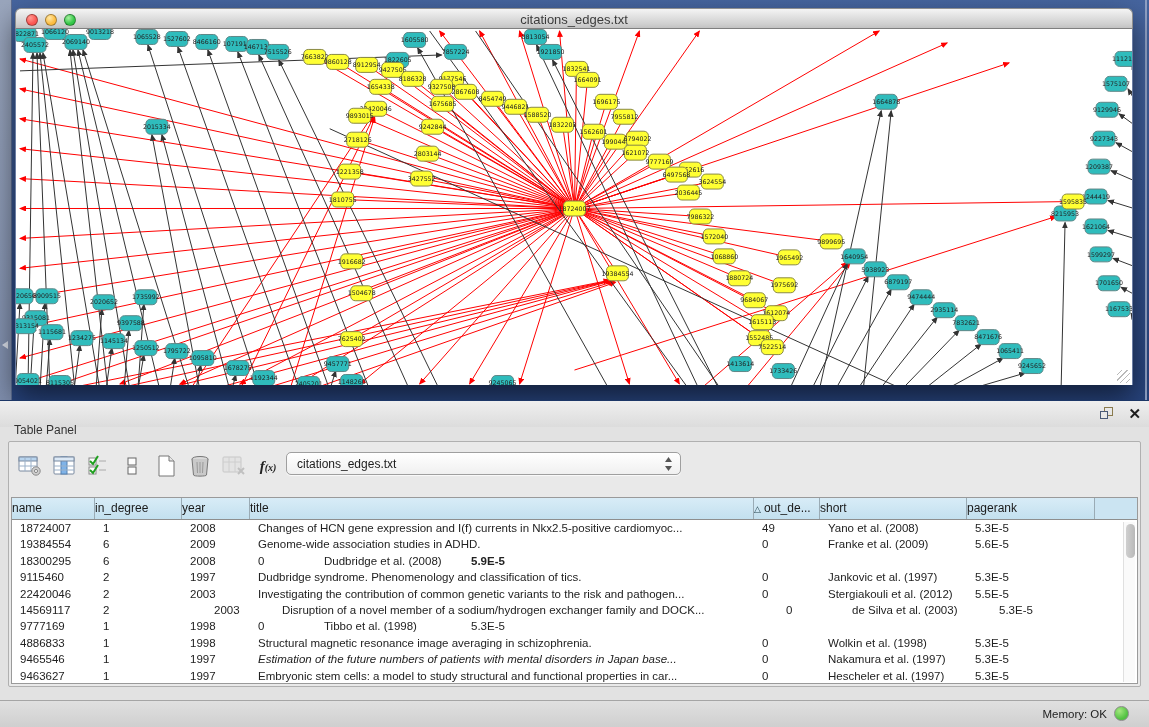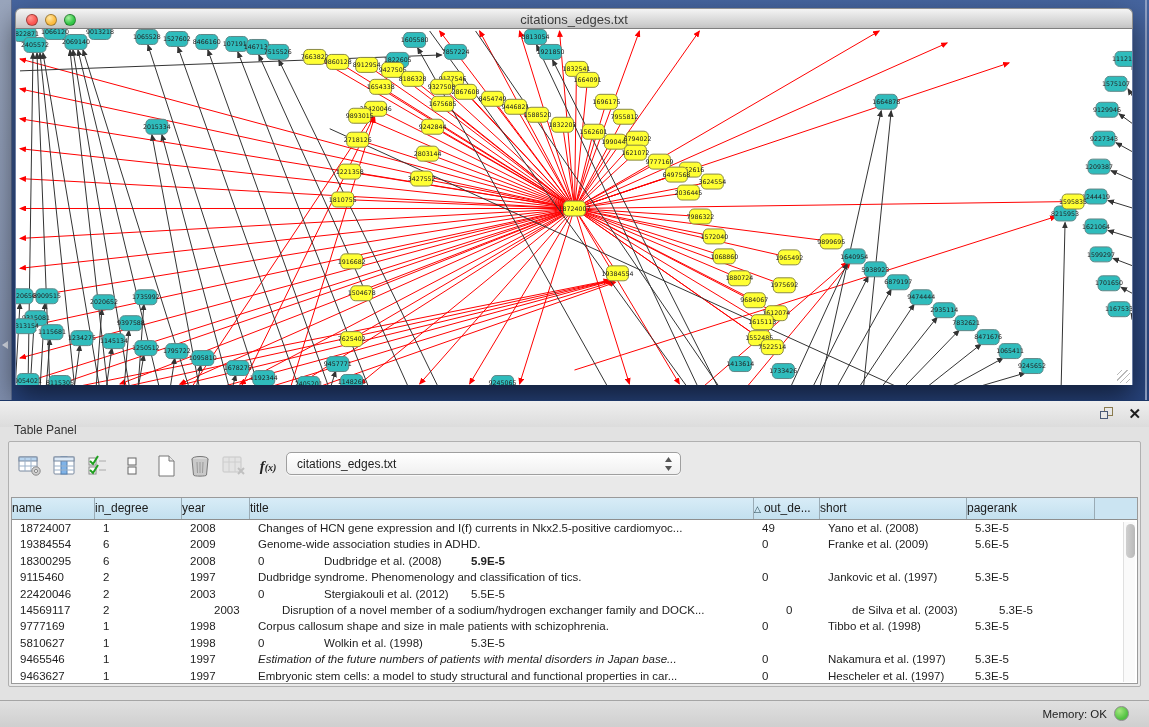--- a/index.html
+++ b/index.html
@@ -858,46 +858,47 @@
             <div class="td" style="width: 68px;">1997</div>
             <div class="td" style="width: 504px;">Dudbridge syndrome. Phenomenology and classification of tics.</div>
             <div class="td" style="width: 66px;">0</div>
             <div class="td" style="width: 147px;">Jankovic et al. (1997)</div>
             <div class="td" style="width: 128px;">5.3E-5</div>
           </div>
           <div class="trow">
             <div class="td" style="width: 83px;">22420046</div>
             <div class="td" style="width: 87px;">2</div>
             <div class="td" style="width: 68px;">2003</div>
+            <div class="td" style="width: 504px;">Investigating the contribution of common genetic variants to the risk and pathogen...</div>
             <div class="td" style="width: 66px;">0</div>
             <div class="td" style="width: 147px;">Stergiakouli et al. (2012)</div>
             <div class="td" style="width: 128px;">5.5E-5</div>
           </div>
           <div class="trow">
             <div class="td" style="width: 83px;">14569117</div>
             <div class="td" style="width: 87px;">2</div>
             <div class="td" style="width: 68px; margin-left: 24px;">2003</div>
             <div class="td" style="width: 504px;">Disruption of a novel member of a sodium/hydrogen exchanger family and DOCK...</div>
             <div class="td" style="width: 66px;">0</div>
             <div class="td" style="width: 147px;">de Silva et al. (2003)</div>
             <div class="td" style="width: 128px;">5.3E-5</div>
           </div>
           <div class="trow">
             <div class="td" style="width: 83px;">9777169</div>
             <div class="td" style="width: 87px;">1</div>
             <div class="td" style="width: 68px;">1998</div>
-            <div class="td" style="width: 504px;">Corpus callosum shape and size in male patients with schizophrenia.</div>
             <div class="td" style="width: 66px;">0</div>
             <div class="td" style="width: 147px;">Tibbo et al. (1998)</div>
             <div class="td" style="width: 128px;">5.3E-5</div>
           </div>
           <div class="trow">
-            <div class="td" style="width: 83px;">5810627</div>
+            <div class="td" style="width: 83px;">4886833</div>
             <div class="td" style="width: 87px;">1</div>
             <div class="td" style="width: 68px;">1998</div>
+            <div class="td" style="width: 504px;">Structural magnetic resonance image averaging in schizophrenia.</div>
             <div class="td" style="width: 66px;">0</div>
             <div class="td" style="width: 147px;">Wolkin et al. (1998)</div>
             <div class="td" style="width: 128px;">5.3E-5</div>
           </div>
           <div class="trow">
             <div class="td" style="width: 83px;">9465546</div>
             <div class="td" style="width: 87px;">1</div>
             <div class="td" style="width: 68px;">1997</div>
             <div class="td" style="width: 504px; font-style: italic;">Estimation of the future numbers of patients with mental disorders in Japan base...</div>
             <div class="td" style="width: 66px;">0</div>

